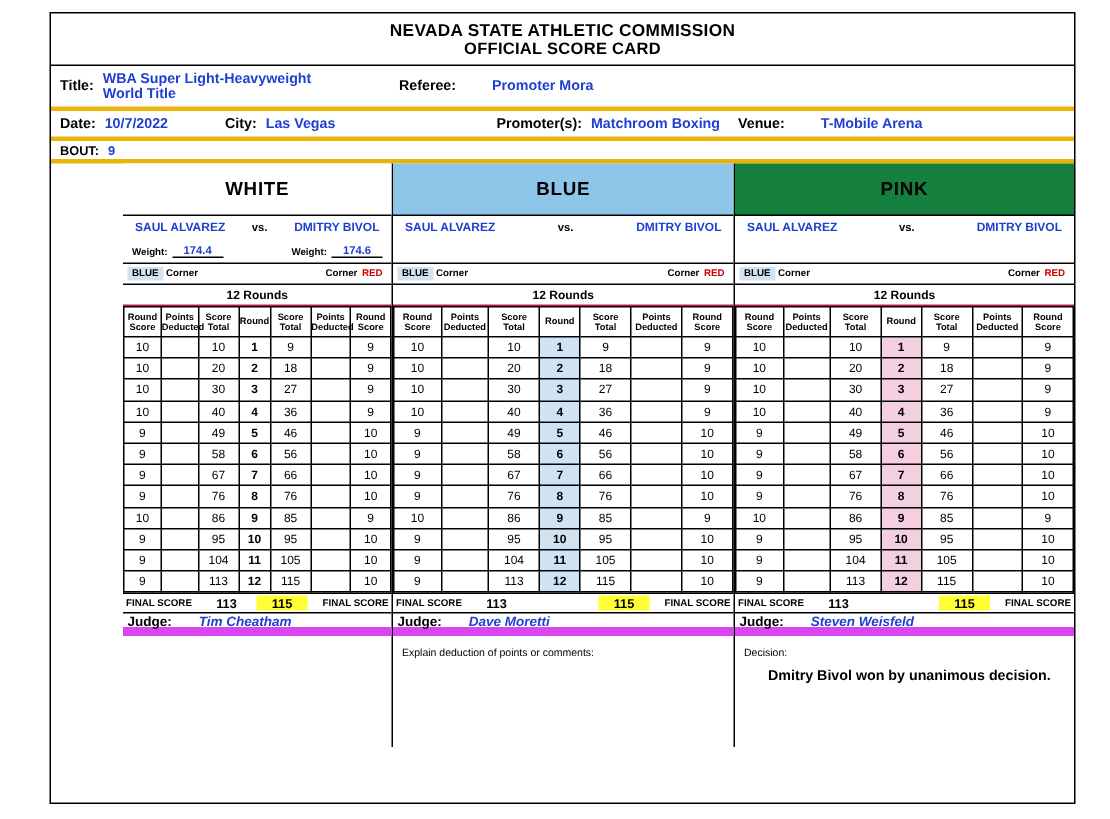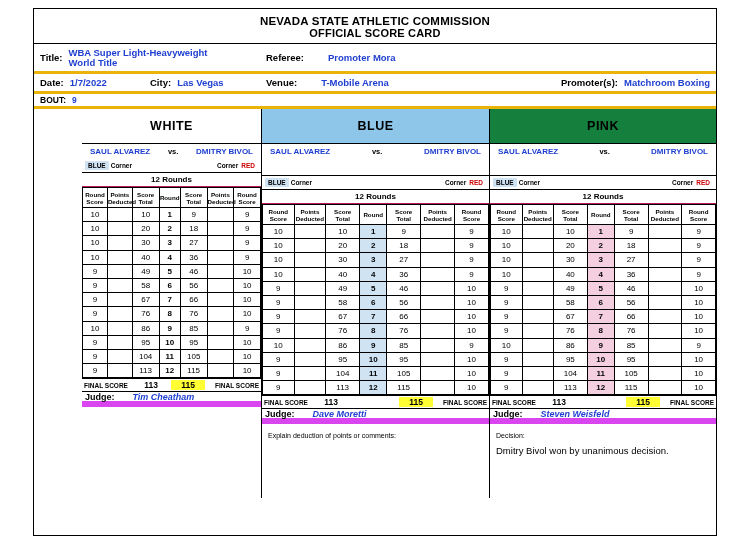--- a/index.html
+++ b/index.html
@@ -151,21 +151,21 @@
   .judge .jn{color:#1f3fd0;font-weight:bold;margin-left:18px;font-style:italic;}
 
   .notes{
     flex:1;
     padding:5px 6px;
     font-size:8px;
     line-height:13px;
     box-sizing:border-box;
   }
   .notes .nlab{font-size:7px;}
-  .notes .ntext{font-weight:normal;font-size:9.5px;line-height:14px;margin-top:2px;}
+  .notes .ntext{font-weight:bold;font-size:9.5px;line-height:14px;margin-top:2px;margin-left:16px;}
   .bout{font-size:8.5px;}
 </style>
 </head>
 <body>
 
 <div class="page">
 
   <div class="title-bar">
     <div class="l1">NEVADA STATE ATHLETIC COMMISSION</div>
     <div class="l2">OFFICIAL SCORE CARD</div>
@@ -178,51 +178,61 @@
     </div>
     <div class="fld" style="width:230px;">
       <span class="lbl">Referee:</span>
       <span class="val" style="margin-left:24px;">Promoter Mora</span>
     </div>
   </div>
 
   <div class="hdr-row short">
     <div class="fld" style="width:110px;">
       <span class="lbl">Date:</span>
-      <span class="val">1/7/2022</span>
+      <span class="val">10/7/2022</span>
     </div>
     <div class="fld" style="width:116px;">
       <span class="lbl">City:</span>
       <span class="val">Las Vegas</span>
     </div>
+    <div class="fld" style="flex:1;justify-content:flex-end;padding-right:6px;">
+      <span class="lbl">Promoter(s):</span>
+      <span class="val">Matchroom Boxing</span>
+    </div>
     <div class="fld" style="width:230px;">
       <span class="lbl">Venue:</span>
       <span class="val" style="margin-left:24px;">T-Mobile Arena</span>
-    </div>
-    <div class="fld" style="flex:1;justify-content:flex-end;padding-right:6px;">
-      <span class="lbl">Promoter(s):</span>
-      <span class="val">Matchroom Boxing</span>
     </div>
   </div>
 
   <div class="hdr-row short" style="height:15px;">
     <div class="fld">
       <span class="lbl bout">BOUT:</span>
       <span class="val bout">9</span>
     </div>
   </div>
 
   <div class="cols">
 
     <div class="col col-w">
       <div class="card-title white">WHITE</div>
       <div class="fighters">
         <span>SAUL ALVAREZ</span>
         <span class="vs">vs.</span>
         <span>DMITRY BIVOL</span>
+      </div>
+      <div class="weights">
+        <span class="wblk">
+            <span class="wlab">Weight:</span>
+            <span class="wval">174.4</span>
+          </span>
+        <span class="wblk">
+            <span class="wlab">Weight:</span>
+            <span class="wval">174.6</span>
+          </span>
       </div>
       <div class="corner-row">
         <span class="bluetag">BLUE</span>
         <span class="mid-left" style="margin-right:auto;margin-left:2px;">Corner</span>
         <span>Corner</span>
         <span class="redtag">RED</span>
       </div>
       <div class="rounds-label">12 Rounds</div>
       <table class="score">
         <colgroup>

